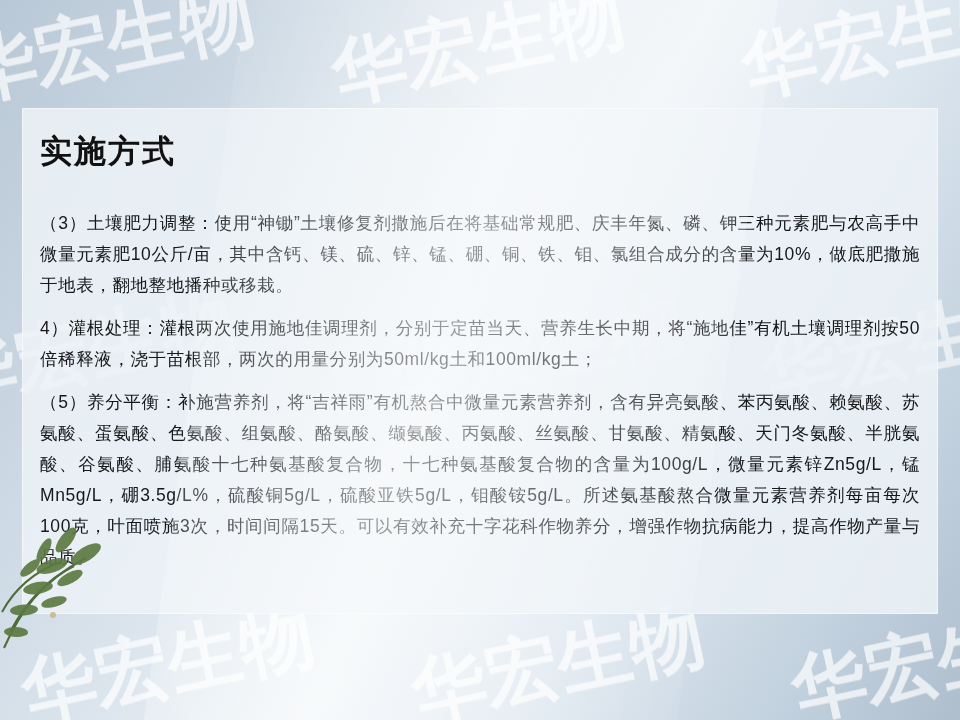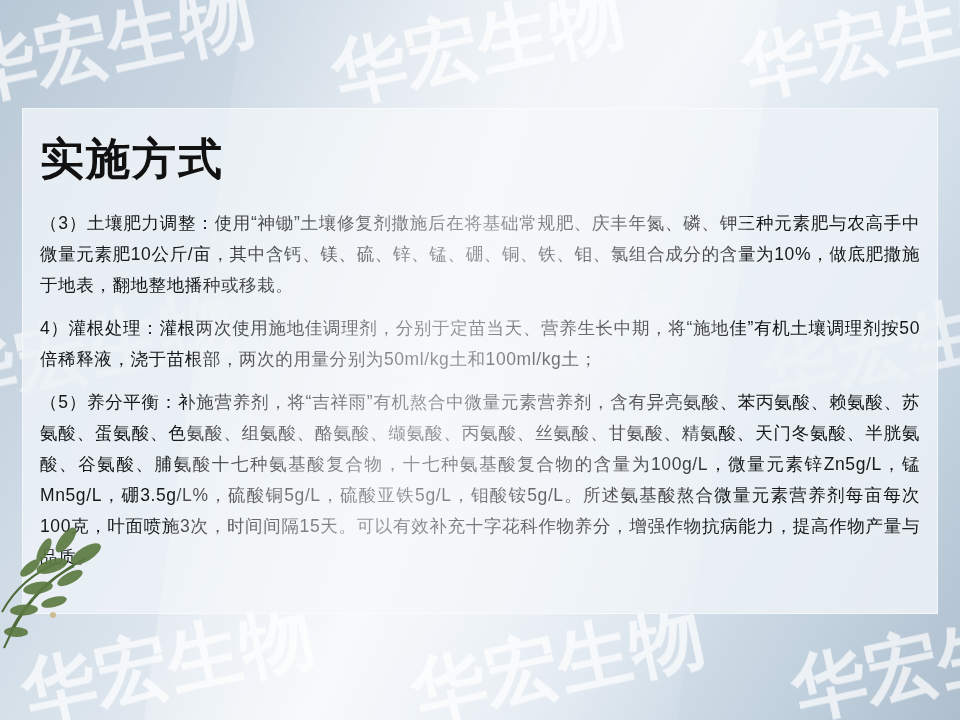--- a/index.html
+++ b/index.html
@@ -59,21 +59,21 @@
     top: 108px;
     width: 916px;
     height: 506px;
     background: rgba(236, 241, 246, 0.88);
     box-shadow: 0 0 0 1px rgba(255,255,255,0.5) inset;
   }
   .title {
     position: absolute;
     left: 18px;
     top: 22px;
-    font-size: 44px;
+    font-size: 32px;
     font-weight: bold;
     letter-spacing: 2px;
     color: #111111;
     font-family: "Liberation Sans", sans-serif;
   }
   .body {
     position: absolute;
     left: 18px;
     top: 100px;
     width: 880px;

